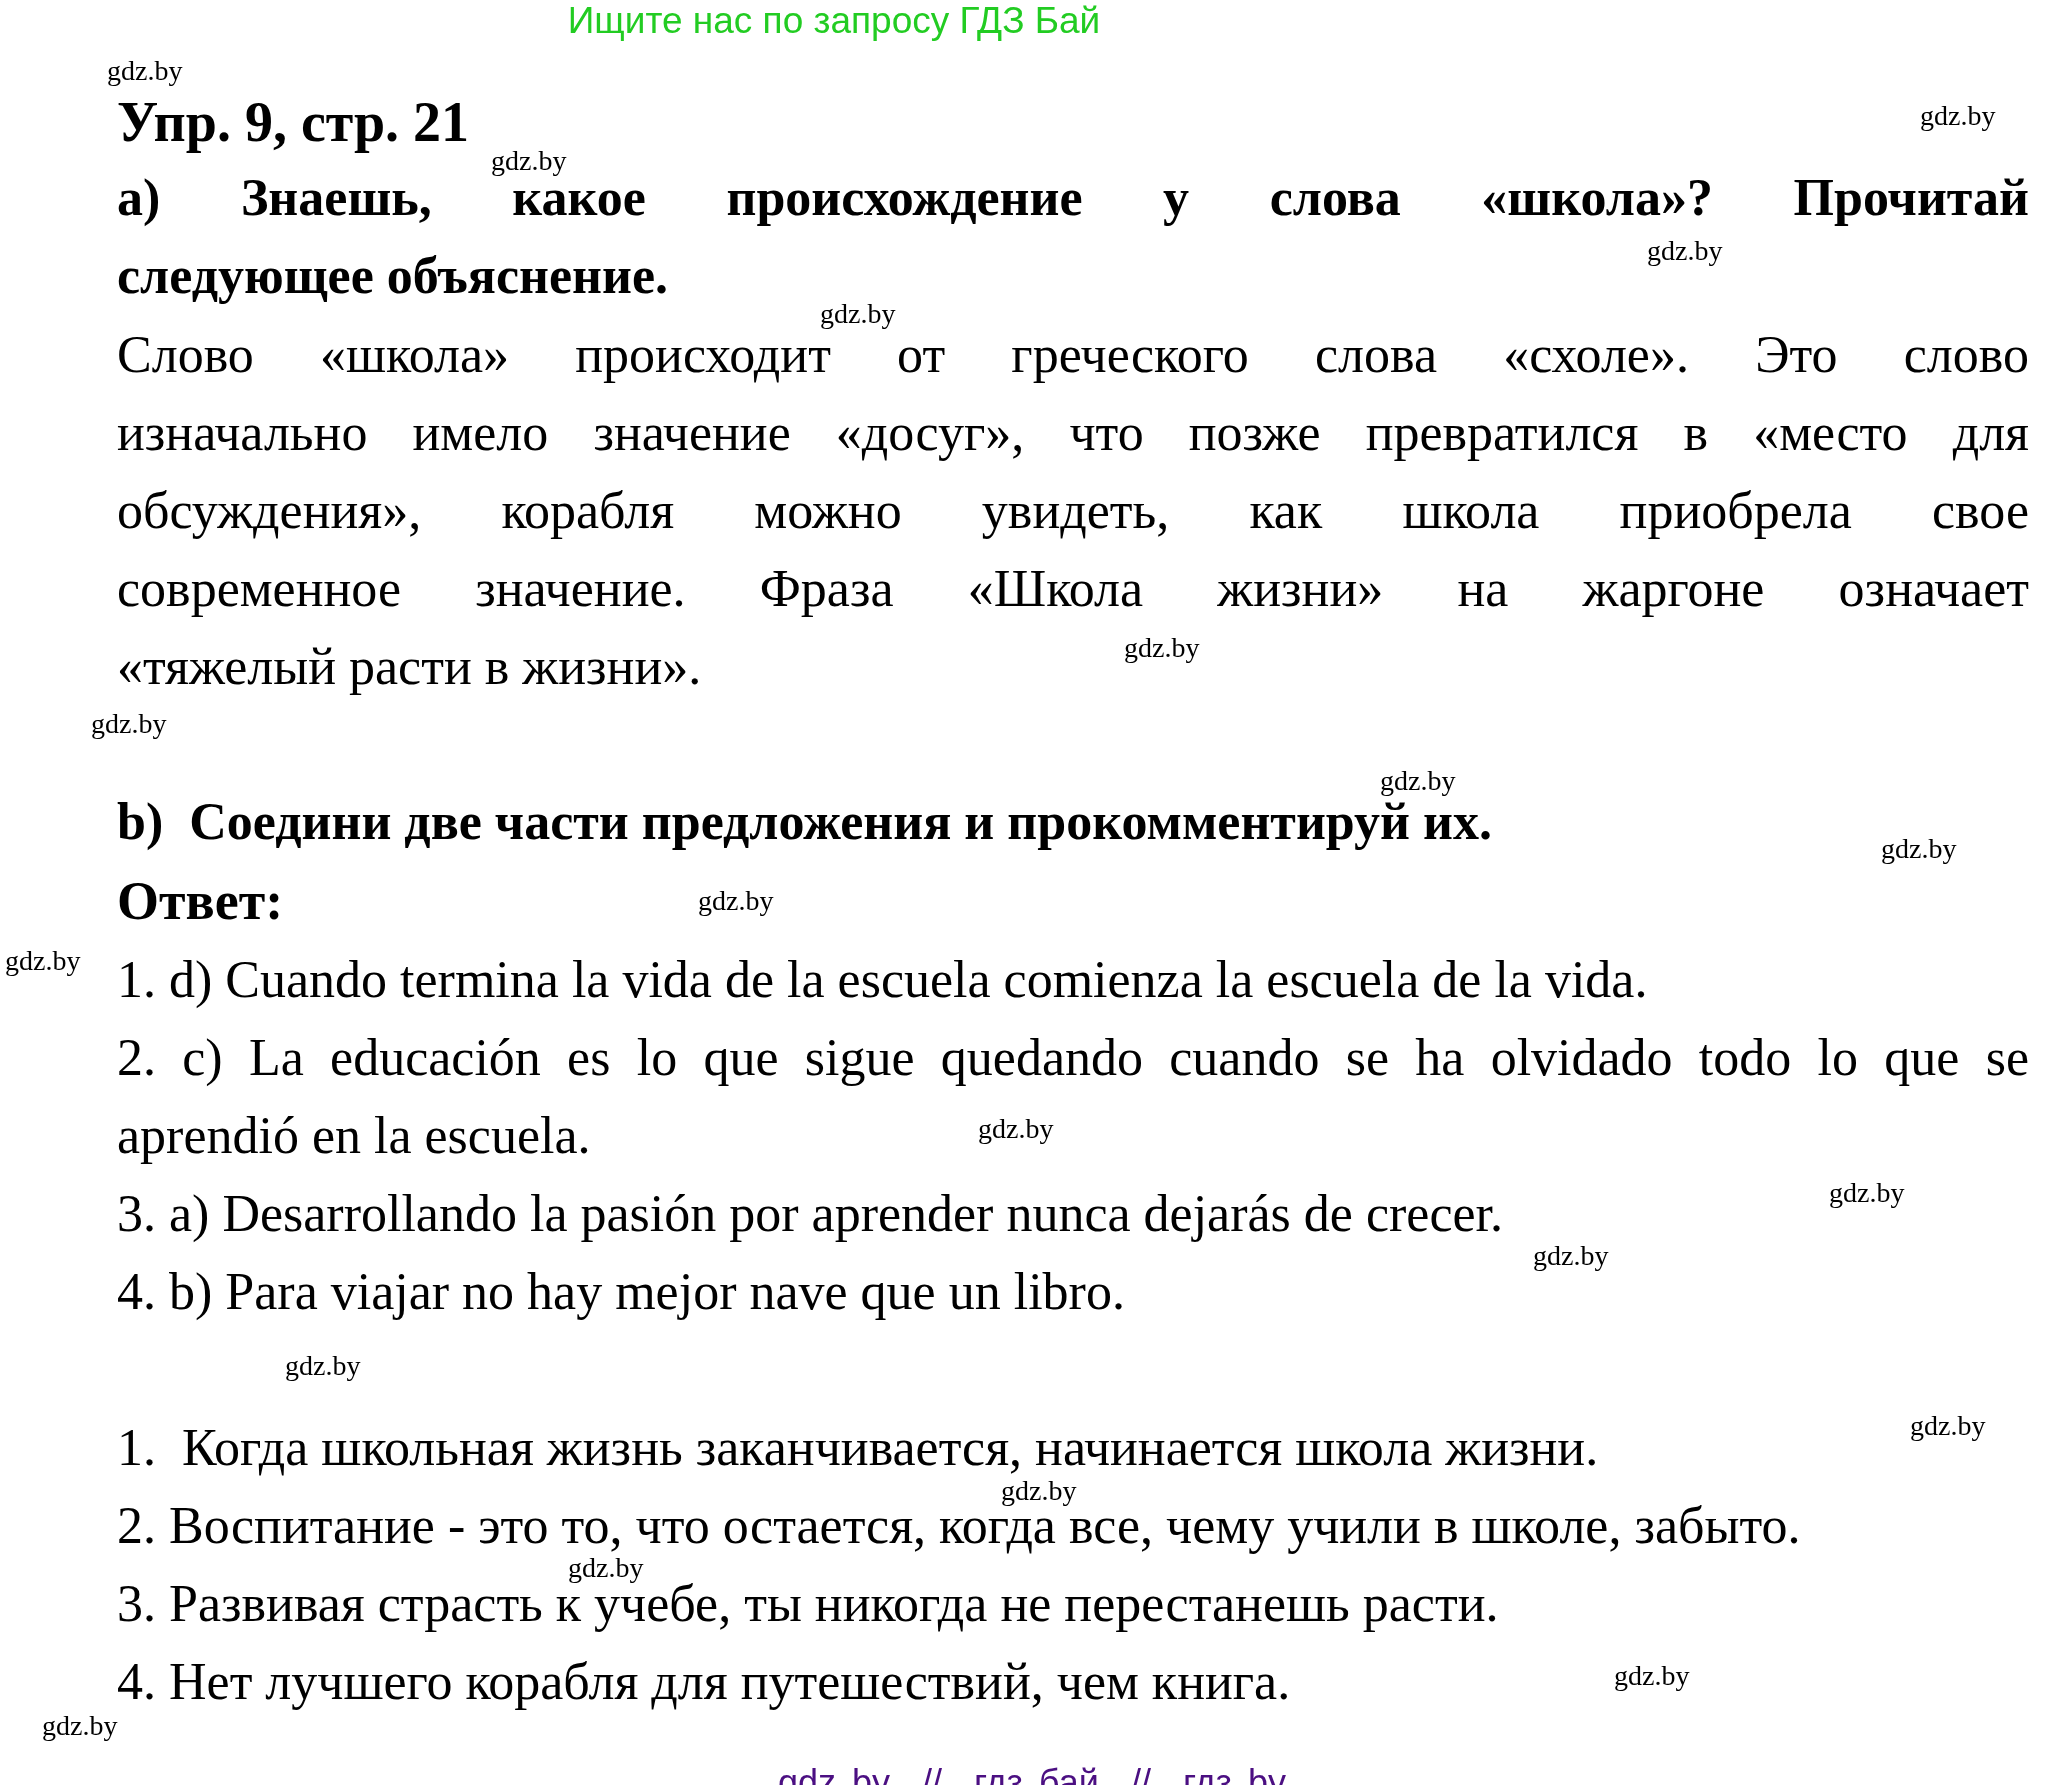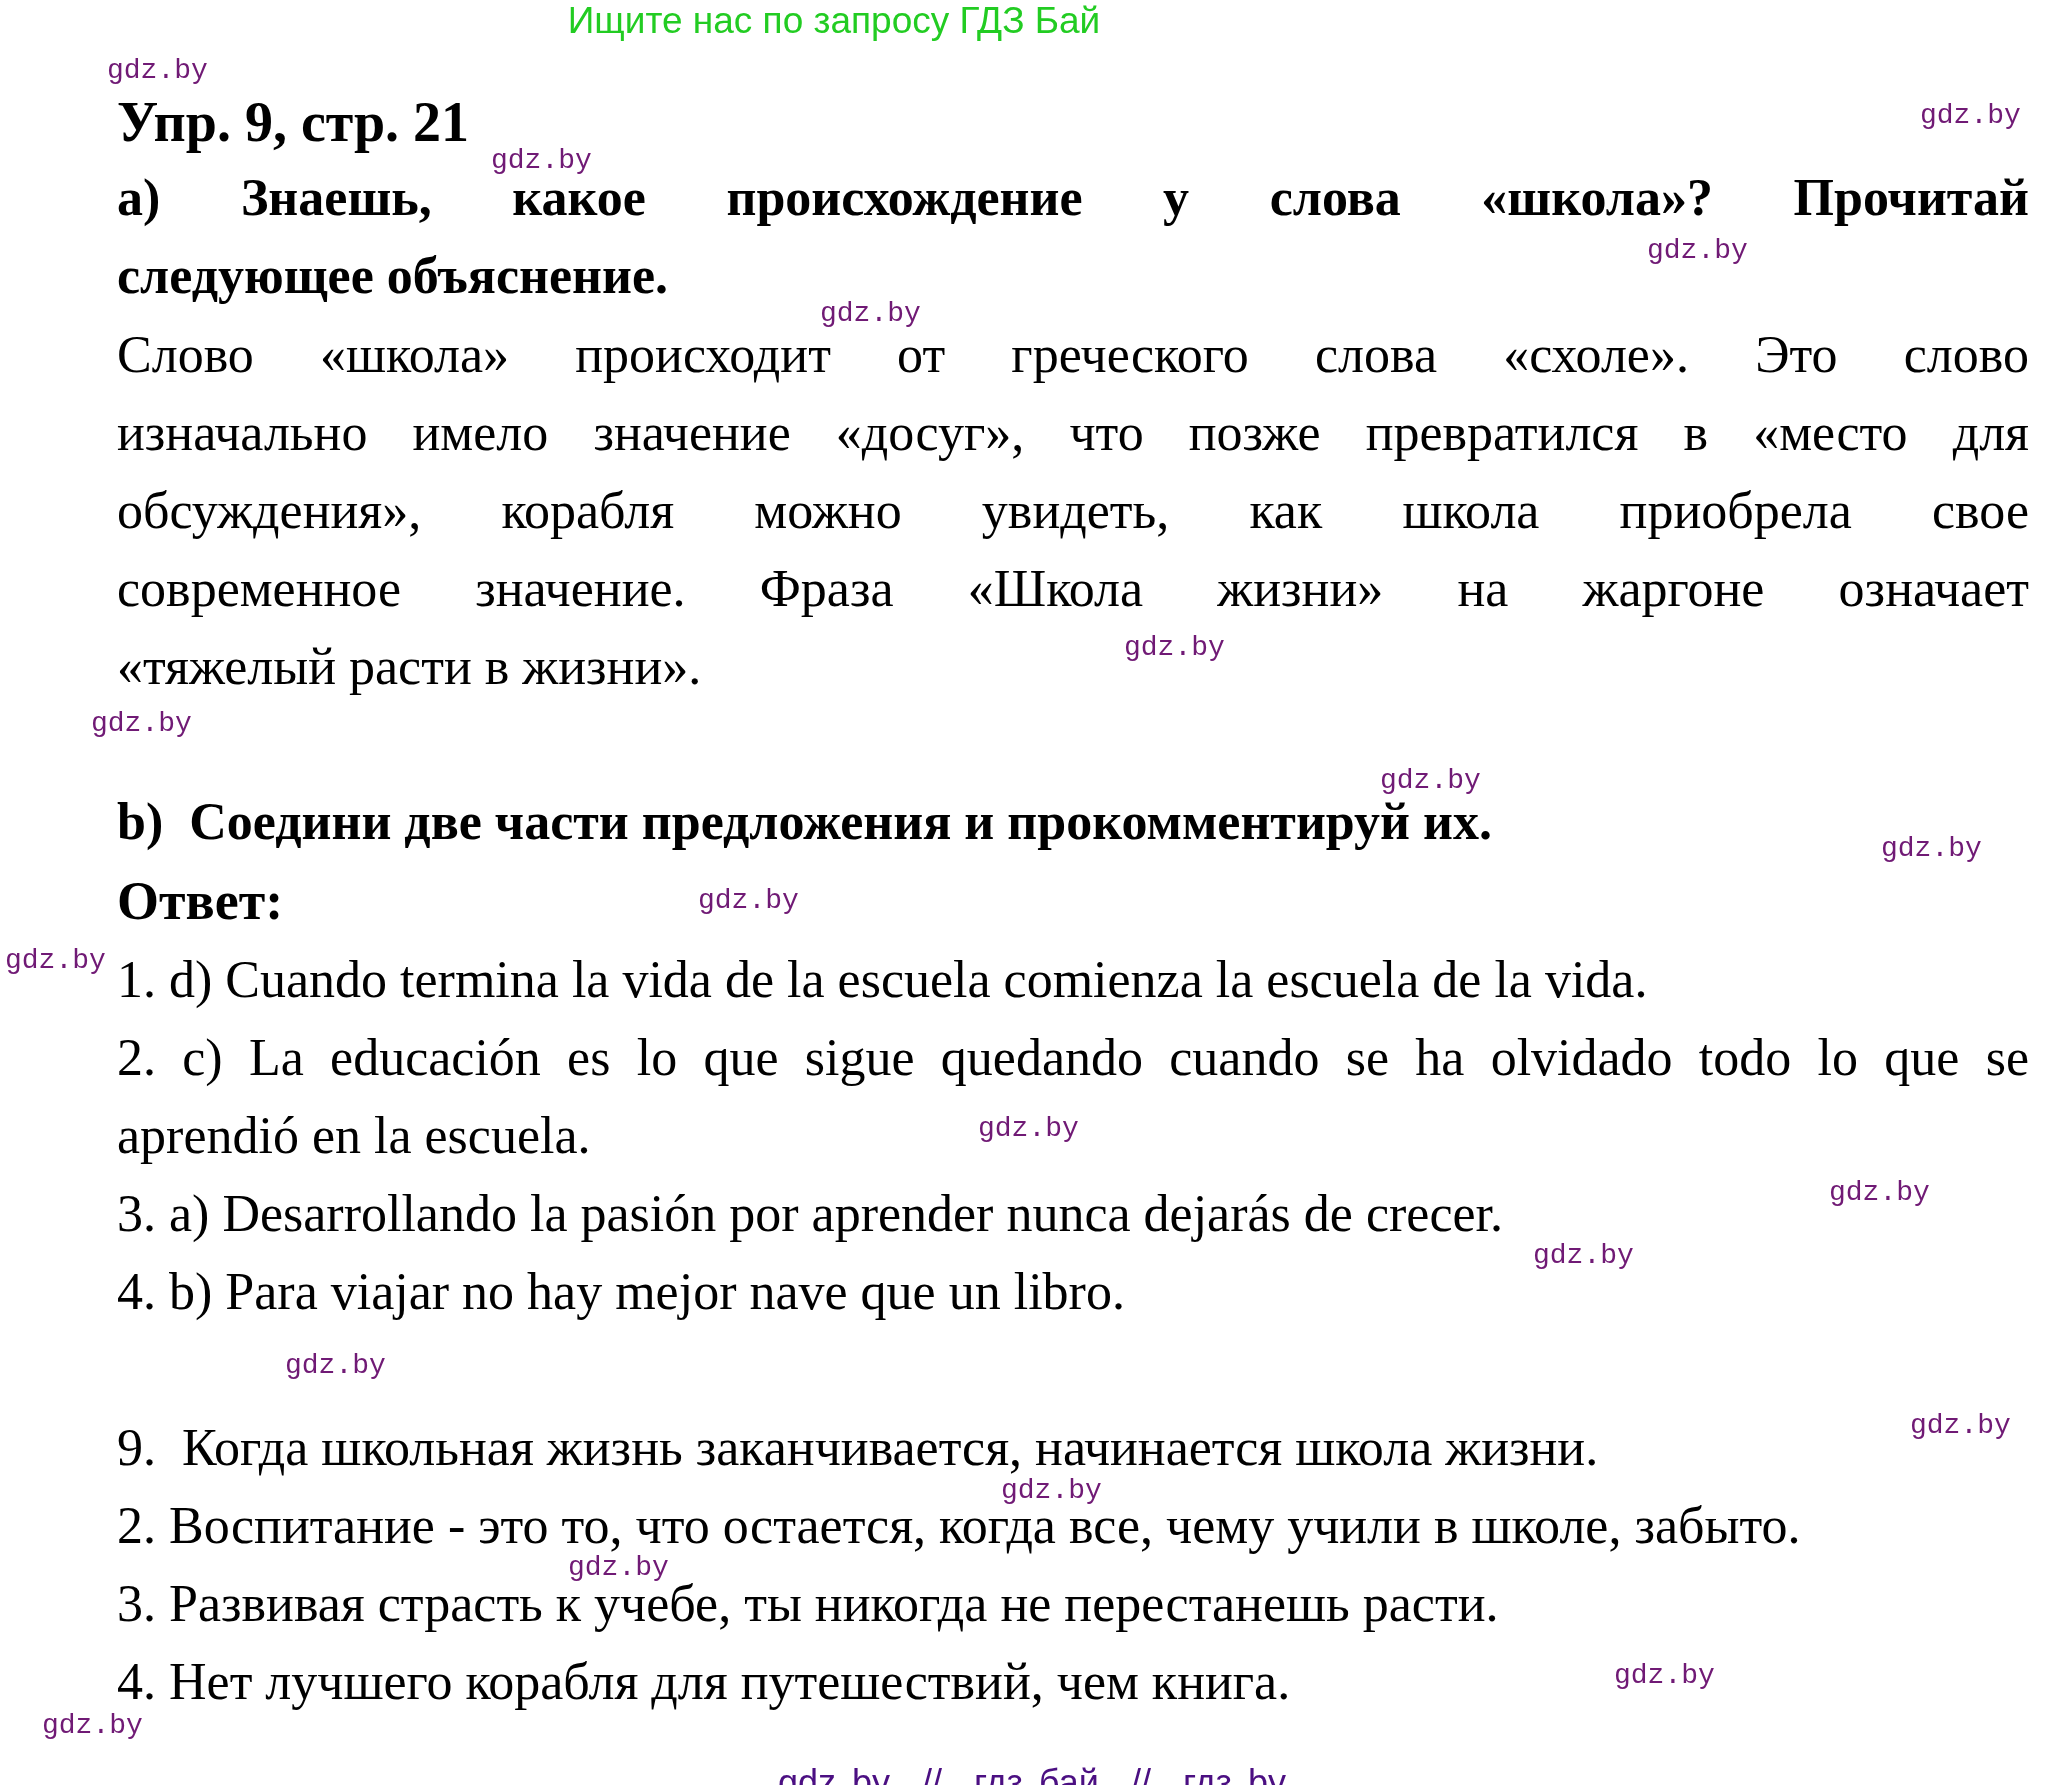--- a/index.html
+++ b/index.html
@@ -1,19 +1,19 @@
 <!DOCTYPE html>
 <html><head>
 <meta charset="utf-8">
 <style>
   html, body { margin:0; padding:0; background:#ffffff; }
   body { width:2064px; height:1785px; position:relative; overflow:hidden; }
   .abs { position:absolute; white-space:nowrap; }
   .banner { font-family:"Liberation Sans", sans-serif; font-size:37px; color:#22cc22; left:0; width:1668px; text-align:center; top:0; }
-  .wm { font-family:Liberation Mono, monospace; font-size:28px; color:#701a75; }
+  .wm { font-family:Liberation Serif, serif; font-size:28px; color:#000000; }
   .serif { font-family:"Liberation Serif", serif; color:#000; }
   .title { font-size:56px; font-weight:bold; left:117px; top:90px; }
   .bold-line { font-size:52px; font-weight:bold;text-align:right; }
   .body-line { font-size:52px; }
   .justify { left:117px; width:1912px; text-align:justify; text-align-last:justify; white-space:normal; }
   .footer { font-family:"Liberation Sans", sans-serif; font-size:36px; color:#4b0f82; left:0; width:2064px; text-align:center; top:1762px; word-spacing:6px; }
 </style>
 </head>
 <body>
 
@@ -53,18 +53,18 @@
 
 <div class="abs serif bold-line" style="left:117px;top:792px;white-space:pre">b)  Соедини две части предложения и прокомментируй их.</div>
 <div class="abs serif bold-line" style="left:117px;top:870px;font-size:54px">Ответ:</div>
 
 <div class="abs serif body-line" style="left:117px;top:950px">1. d) Cuando termina la vida de la escuela comienza la escuela de la vida.</div>
 <div class="abs serif body-line justify" style="top:1028px">2. c) La educación es lo que sigue quedando cuando se ha olvidado todo lo que se</div>
 <div class="abs serif body-line" style="left:117px;top:1106px">aprendió en la escuela.</div>
 <div class="abs serif body-line" style="left:117px;top:1184px">3. a) Desarrollando la pasión por aprender nunca dejarás de crecer.</div>
 <div class="abs serif body-line" style="left:117px;top:1262px">4. b) Para viajar no hay mejor nave que un libro.</div>
 
-<div class="abs serif body-line" style="left:117px;top:1418px;white-space:pre">9.  Когда школьная жизнь заканчивается, начинается школа жизни.</div>
+<div class="abs serif body-line" style="left:117px;top:1418px;white-space:pre">1.  Когда школьная жизнь заканчивается, начинается школа жизни.</div>
 <div class="abs serif body-line" style="left:117px;top:1496px">2. Воспитание - это то, что остается, когда все, чему учили в школе, забыто.</div>
 <div class="abs serif body-line" style="left:117px;top:1574px">3. Развивая страсть к учебе, ты никогда не перестанешь расти.</div>
 <div class="abs serif body-line" style="left:117px;top:1652px">4. Нет лучшего корабля для путешествий, чем книга.</div>
 
 <div class="abs footer" style="white-space:pre">gdz by  //  гдз бай  //  гдз by</div>
 
 </body></html>

